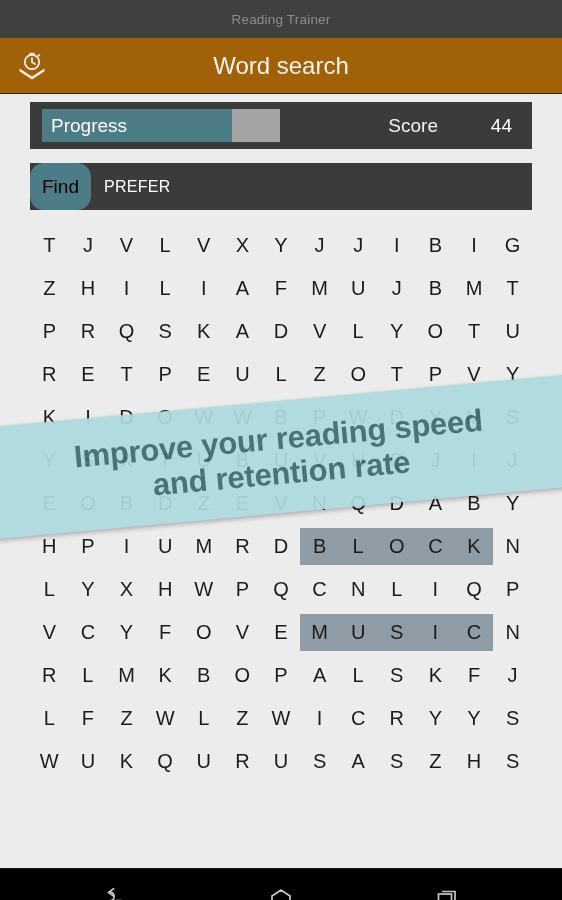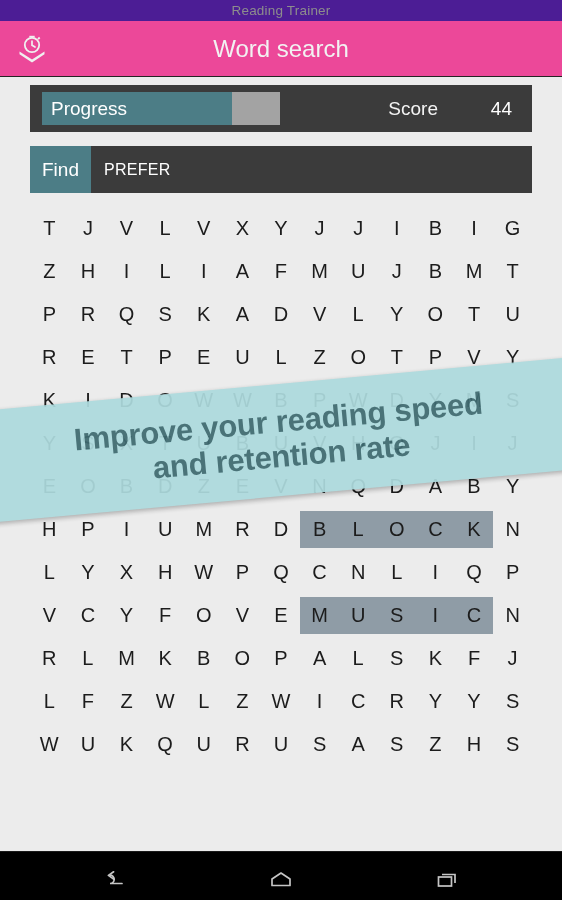--- a/index.html
+++ b/index.html
@@ -6,34 +6,34 @@
   html,body { width:562px; height:900px; }
   body {
     font-family:"Liberation Sans", sans-serif;
     background:#ececec;
     overflow:hidden;
     position:relative;
   }
 
   
   #status-bar{
-    height:21px;
-    background:#4c1d95;
+    height:38px;
+    background:#404040;
     display:flex; align-items:center; justify-content:center;
   }
   #status-bar .title{
     color:#8d8d8d;
     font-size:13.5px;
     letter-spacing:.2px;
   }
 
   
   #action-bar{
     height:56px;
-    background:#ec4899;
+    background:#a16207;
     display:flex; align-items:center;
     position:relative;
     border-bottom:1px solid #242424;
   }
   #app-icon{
     width:38px;height:38px;
     margin-left:13px;
     display:flex;align-items:center;justify-content:center;
   }
   #action-bar .bar-title{
@@ -90,24 +90,25 @@
 
   
   #find-panel{
     margin:14px 30px 0 30px;
     height:47px;
     background:#3b3b3b;
     display:flex;align-items:stretch;
   }
   #find-tag{
     background:#4c7d86;
-    color:#ffffff;
+    color:#000000;
     font-size:19px;
     display:flex;align-items:center;
     padding:16px 12px;
+    border-radius:14px;
   }
   #find-word{
     color:#ffffff;
     font-size:16px;
     display:flex;align-items:center;
     padding-left:13px;
     letter-spacing:.3px;
   }
 
   

